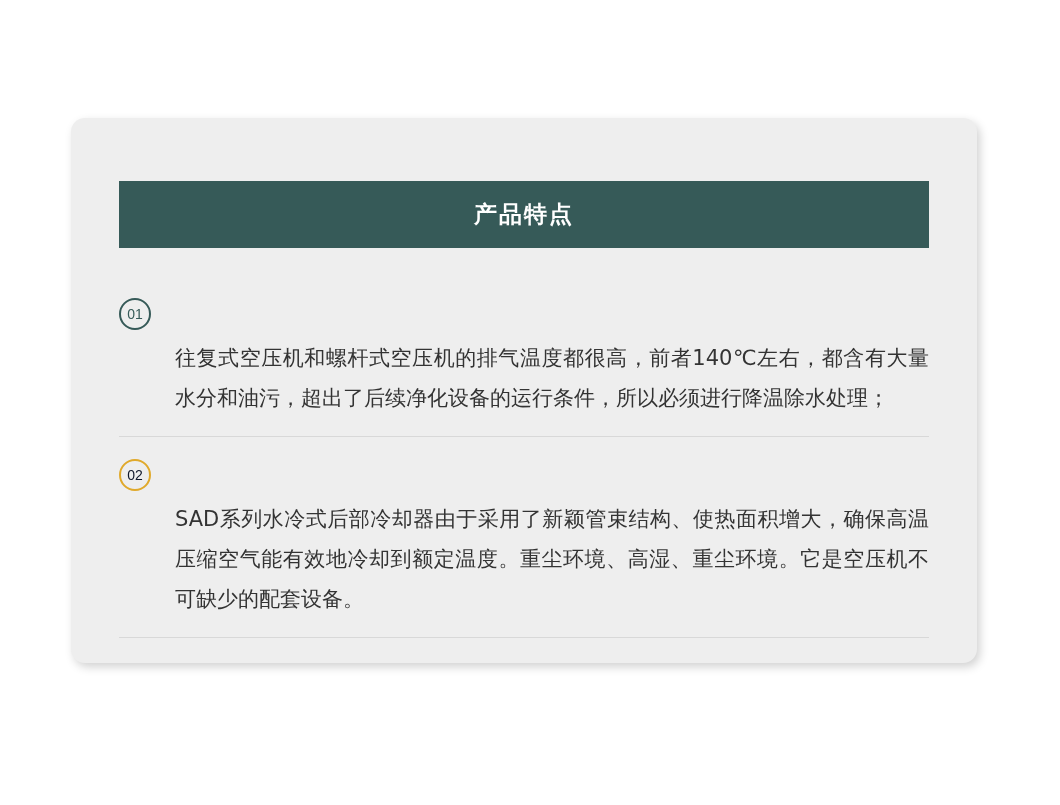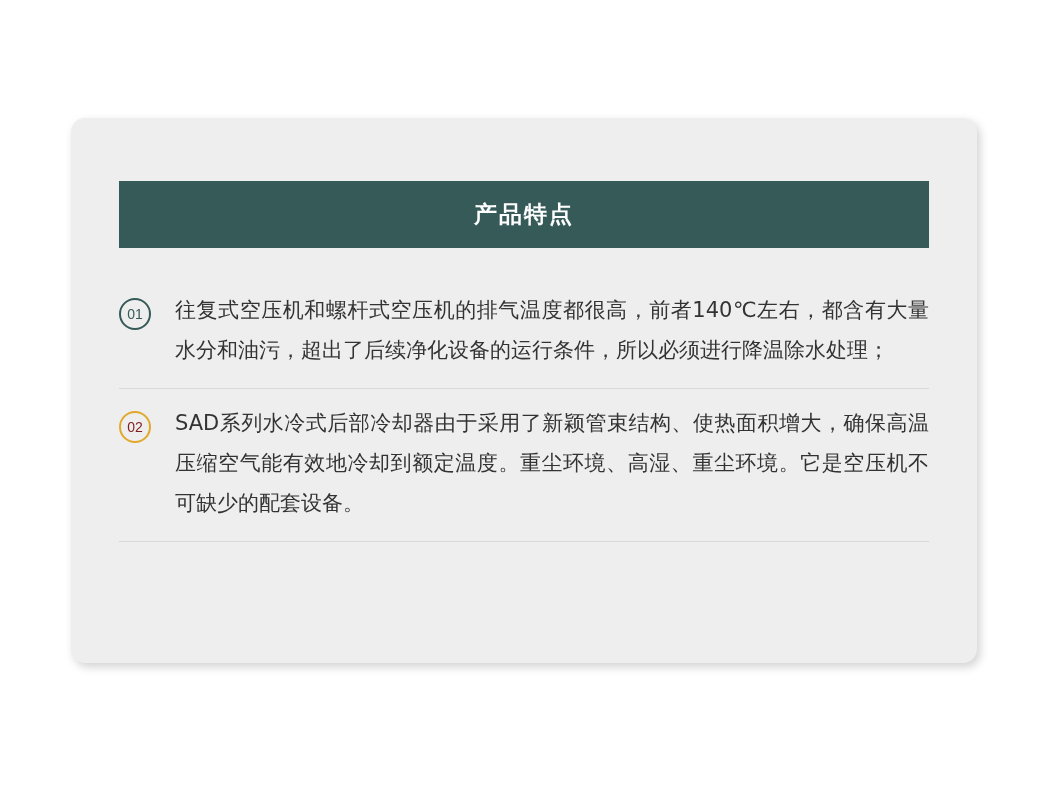--- a/index.html
+++ b/index.html
@@ -80,29 +80,30 @@
     font-size: 14px;
     display: flex;
     align-items: center;
     justify-content: center;
     box-sizing: border-box;
     background: #eeeeee;
   }
 
   .badge.amber {
     border-color: #e0a92b;
-    color: #7f1d1d;
+    color: #0f172a;
   }
 
   .feature-text {
     font-size: 21px;
     line-height: 40px;
     color: #333333;
     text-align: justify;
     font-family: "DejaVu Sans", "Liberation Sans", sans-serif;
+    margin-top: 48px;
   }
 </style>
 </head>
 <body>
 
 <div class="page">
   <div class="card">
 
     <div class="title-bar">
       <span class="title-text">产品特点</span>

